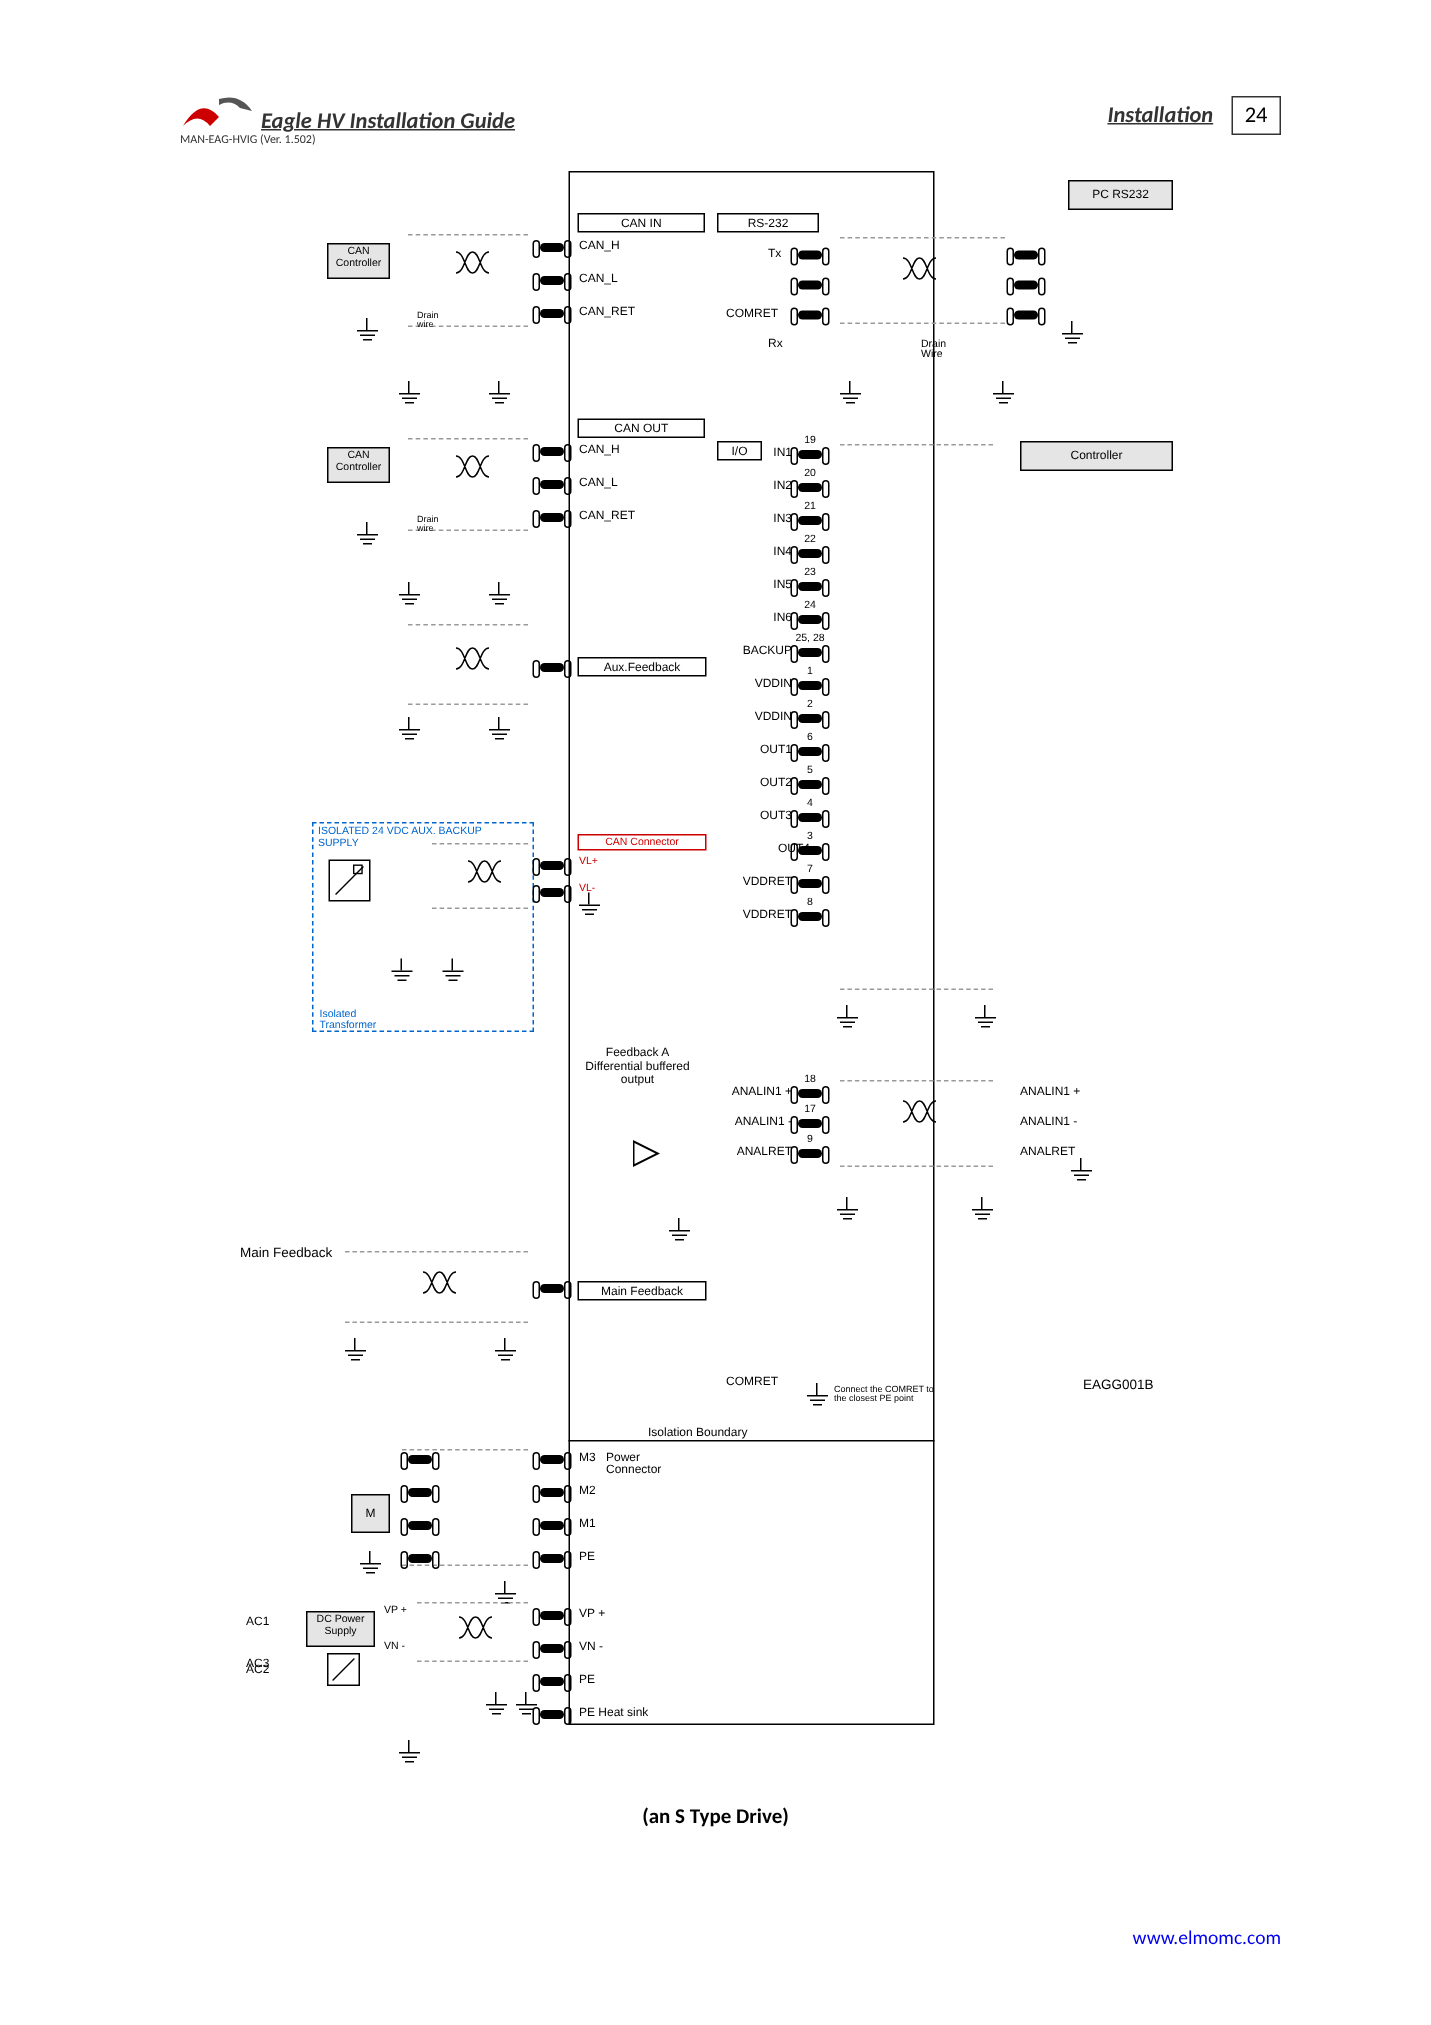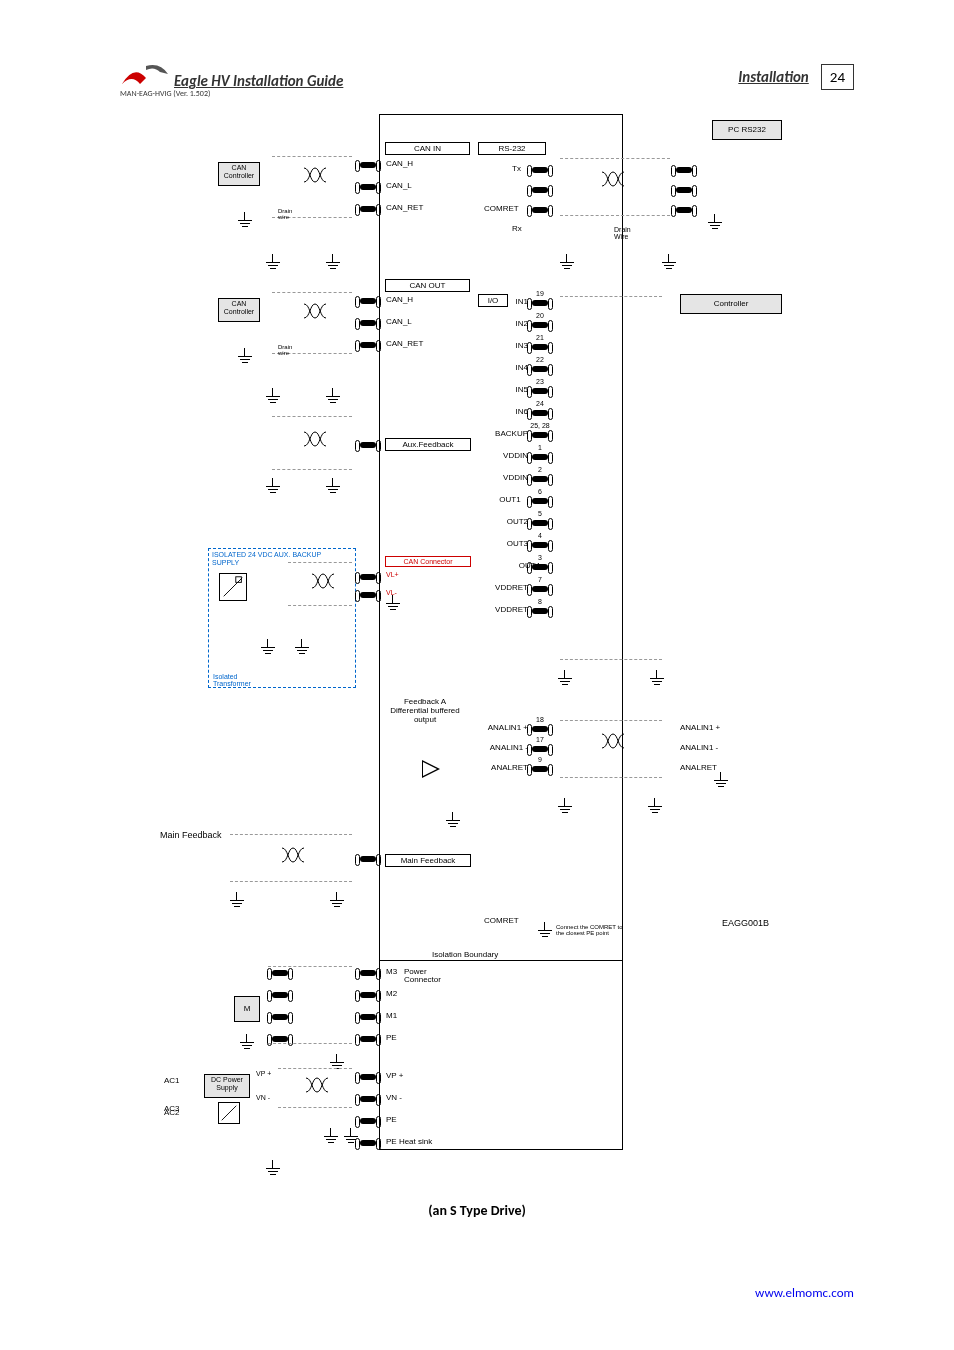--- a/index.html
+++ b/index.html
@@ -425,21 +425,21 @@
       <div class="pin-slot" style="top: 324px; left: 372px;"></div>
       <div class="tiny-txt" style="top: 321px; left: 332px; text-align: right; width: 36px; position: absolute;">BACKUP</div>
       <div class="pin-num" style="top: 336px; left: 370px; position: absolute;">1</div>
       <div class="pin-slot" style="top: 346px; left: 372px;"></div>
       <div class="tiny-txt" style="top: 343px; left: 332px; text-align: right; width: 36px; position: absolute;">VDDIN</div>
       <div class="pin-num" style="top: 358px; left: 370px; position: absolute;">2</div>
       <div class="pin-slot" style="top: 368px; left: 372px;"></div>
       <div class="tiny-txt" style="top: 365px; left: 332px; text-align: right; width: 36px; position: absolute;">VDDIN</div>
       <div class="pin-num" style="top: 380px; left: 370px; position: absolute;">6</div>
       <div class="pin-slot" style="top: 390px; left: 372px;"></div>
-      <div class="tiny-txt" style="top: 387px; left: 332px; text-align: center; width: 36px; position: absolute;">OUT1</div>
+      <div class="tiny-txt" style="top: 387px; left: 332px; text-align: right; width: 36px; position: absolute;">OUT1</div>
       <div class="pin-num" style="top: 402px; left: 370px; position: absolute;">5</div>
       <div class="pin-slot" style="top: 412px; left: 372px;"></div>
       <div class="tiny-txt" style="top: 409px; left: 332px; text-align: right; width: 36px; position: absolute;">OUT2</div>
       <div class="pin-num" style="top: 424px; left: 370px; position: absolute;">4</div>
       <div class="pin-slot" style="top: 434px; left: 372px;"></div>
       <div class="tiny-txt" style="top: 431px; left: 332px; text-align: right; width: 36px; position: absolute;">OUT3</div>
       <div class="pin-num" style="top: 446px; left: 370px; position: absolute;">3</div>
       <div class="pin-slot" style="top: 456px; left: 372px;"></div>
       <div class="tiny-txt" style="top: 453px; left: 344px; text-align: right; width: 36px; position: absolute;">OUT4</div>
       <div class="pin-num" style="top: 468px; left: 370px; position: absolute;">7</div>

